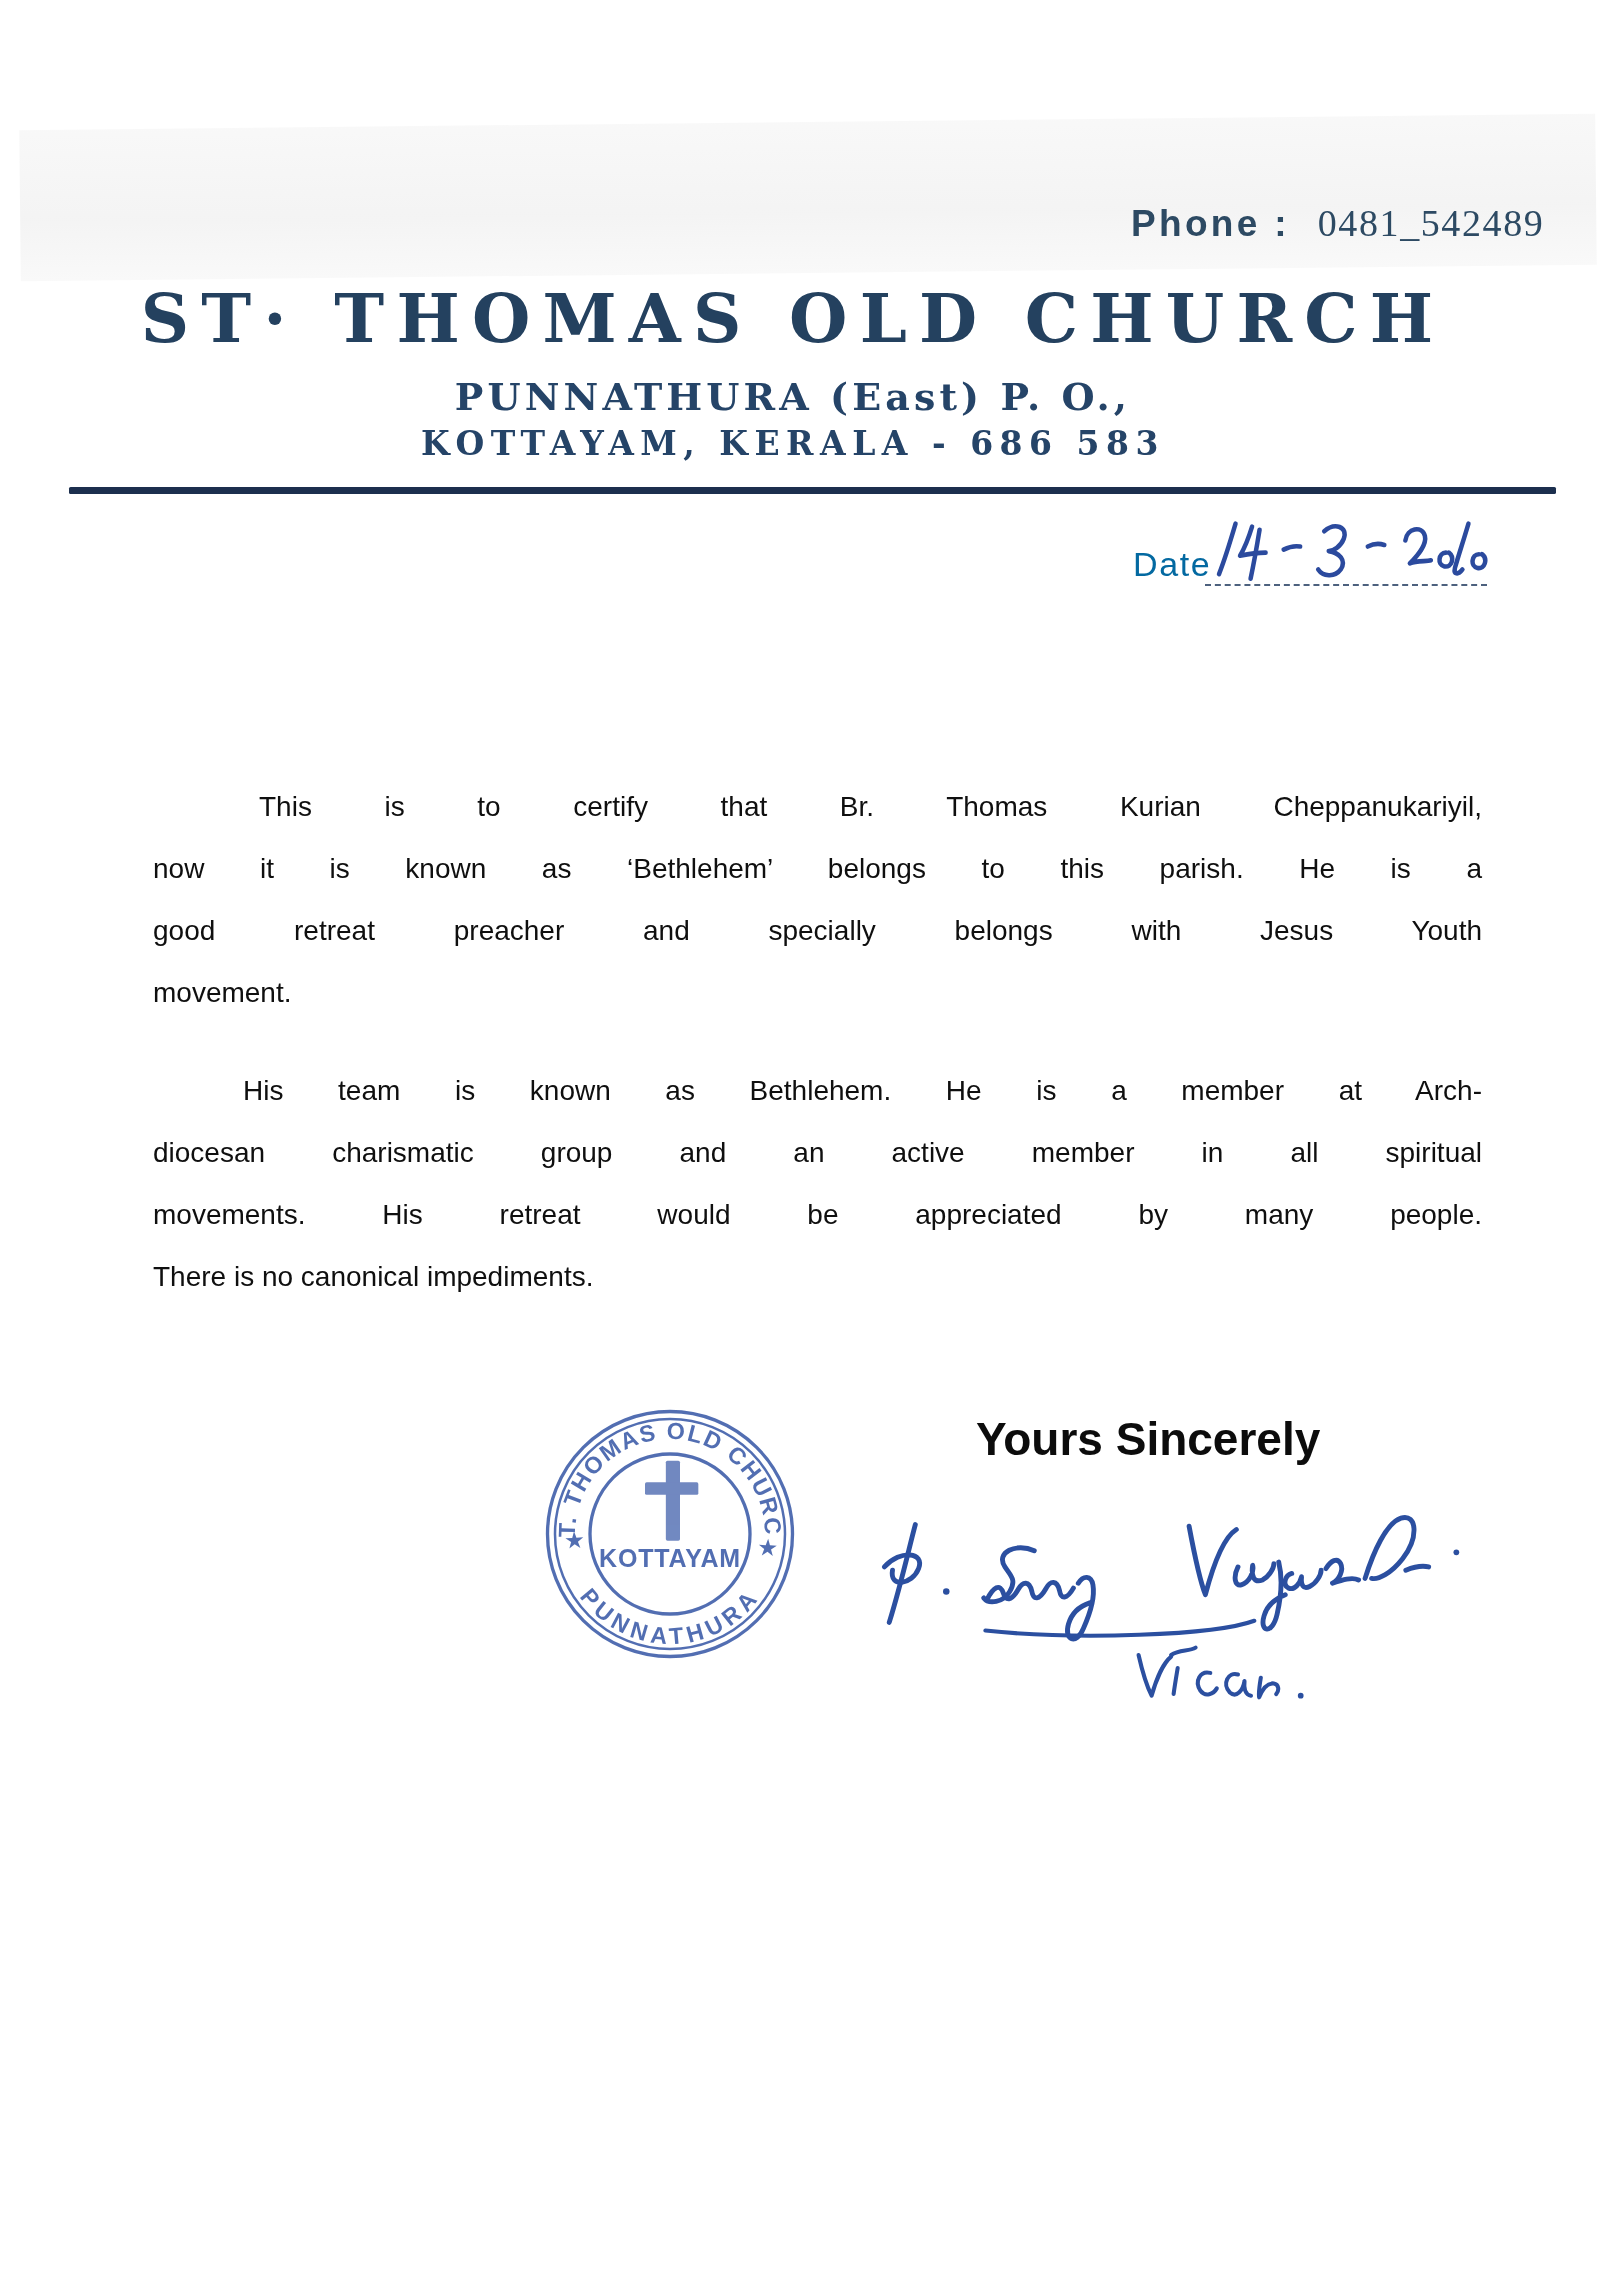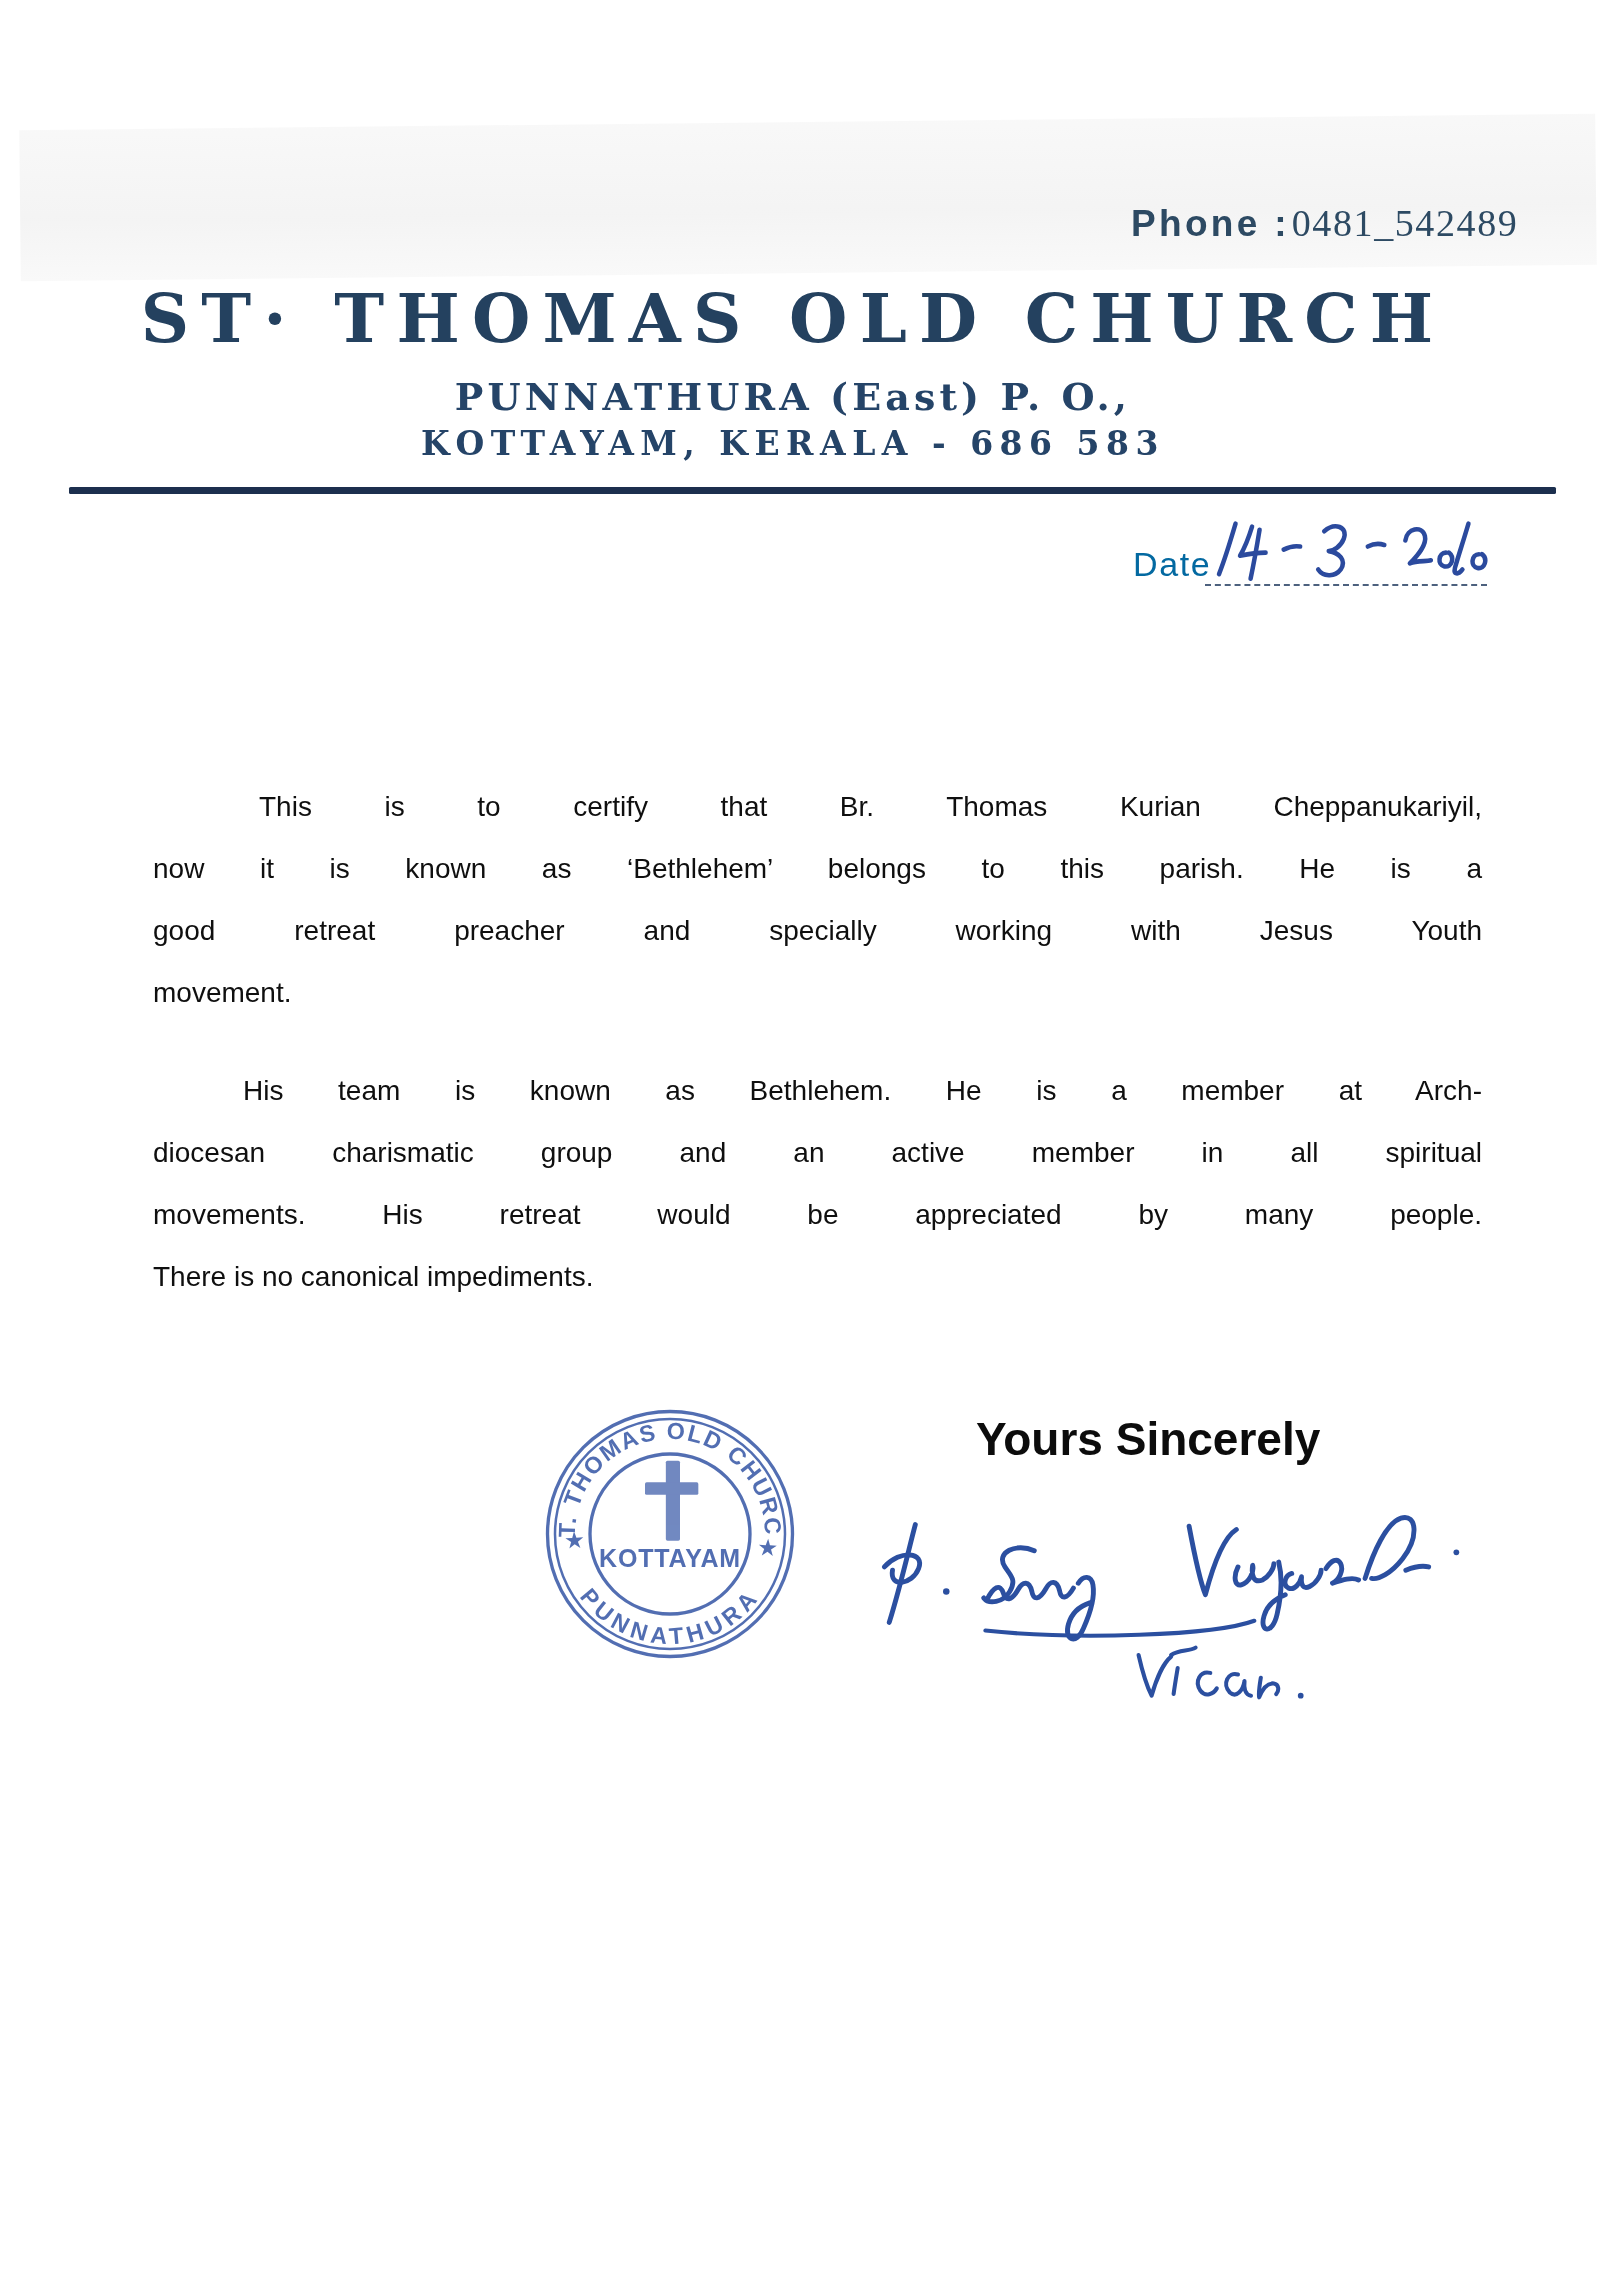--- a/index.html
+++ b/index.html
@@ -13,21 +13,21 @@
   
   .scan-band{
     position:absolute;left:20.4px;top:122px;width:1576px;height:151px;
     background:linear-gradient(180deg,#f6f6f6 0%,#f0f0f0 60%,#f7f7f7 100%);
     transform:rotate(-0.6deg);
     opacity:.75;
   }
   
   .phone{
     position:absolute;left:1131px;top:201px;
-    display:flex;align-items:baseline;gap:2px;
+    display:flex;align-items:baseline;gap:28px;
     color:#2d4a63;
     filter:blur(0.3px);
   }
   .phone .label{font-size:37px;letter-spacing:3.3px;font-weight:bold;}
   .phone .number{font-family:Liberation Serif, serif;font-size:38px;letter-spacing:1.6px;}
   
   .letterhead{position:absolute;left:0;top:0;width:100%;text-align:center;color:#24415f;transform:translateX(-18px);}
   .church-name{
     position:absolute;left:0;top:284px;width:100%;
     font-family:"DejaVu Serif",serif;font-weight:bold;
@@ -116,21 +116,21 @@
       <path d="M 314,44 C 304,44 302,60 312,62 C 322,64 326,50 318,44"></path>
       <path d="M 344,6 C 338,26 330,50 326,64 C 324,72 330,74 336,66"></path>
       <path d="M 358,46 C 348,46 346,62 356,64 C 366,66 370,52 362,46"></path>
     </g>
   </svg>
   <div class="date-underline"></div>
 
   <div class="para p1">
     <div class="line first-1">This is to certify that Br. Thomas Kurian Cheppanukariyil,</div>
     <div class="line">now it is known as ‘Bethlehem’ belongs to this parish. He is a</div>
-    <div class="line">good retreat preacher and specially working with Jesus Youth</div>
+    <div class="line">good retreat preacher and specially belongs with Jesus Youth</div>
     <div class="line last">movement.</div>
   </div>
 
   <div class="para p2">
     <div class="line first-2">His team is known as Bethlehem. He is a member at Arch-</div>
     <div class="line">diocesan charismatic group and an active member in all spiritual</div>
     <div class="line">movements. His retreat would be appreciated by many people.</div>
     <div class="line last">There is no canonical impediments.</div>
   </div>
 

